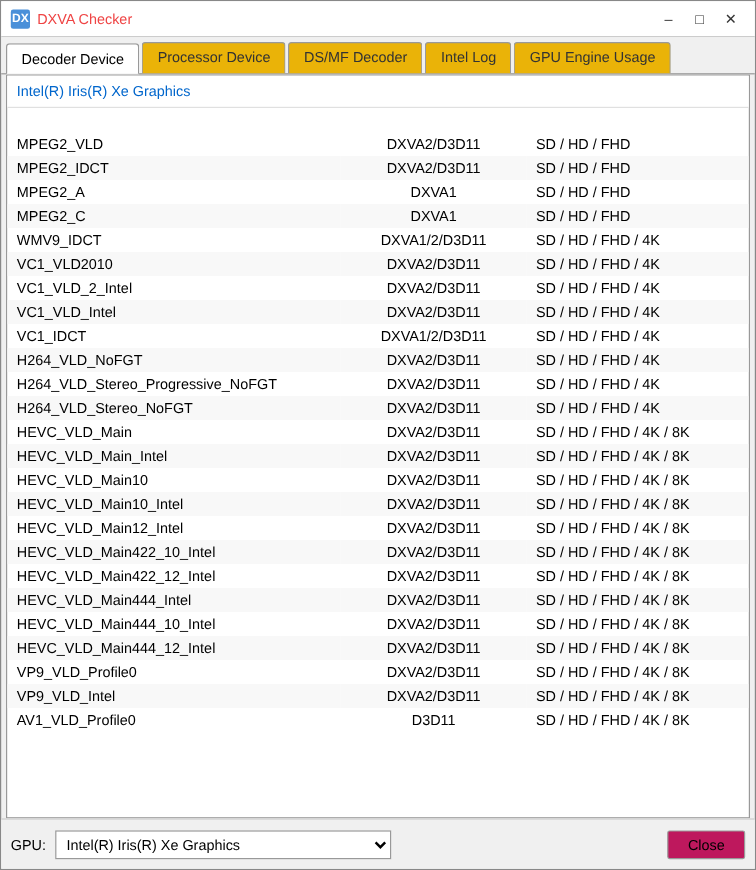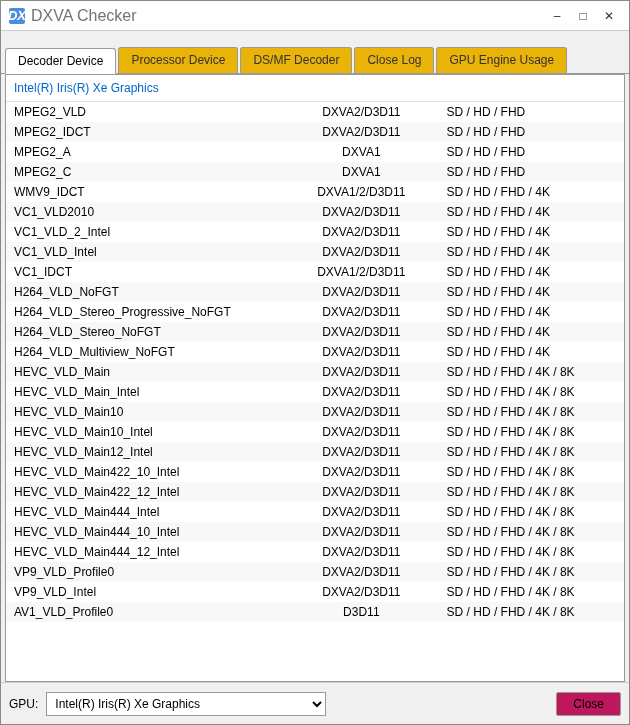--- a/index.html
+++ b/index.html
@@ -37,27 +37,26 @@
     }
     .title-icon {
       width: 16px;
       height: 16px;
       background: #4a90d9;
       border-radius: 2px;
       display: flex;
       align-items: center;
       justify-content: center;
       color: white;
-      font-size: 13px;
+      font-size: 10px;
       font-weight: bold;
-      font-style: italic;
     }
     .title-text {
-      font-size: 16px;
-      color: #737373;
+      font-size: 12px;
+      color: #ef4444;
     }
     .title-controls {
       display: flex;
       gap: 2px;
     }
     .title-btn {
       width: 24px;
       height: 20px;
       border: none;
       background: transparent;
@@ -65,21 +64,21 @@
       font-size: 12px;
       color: #333;
       display: flex;
       align-items: center;
       justify-content: center;
     }
     .tab-bar {
       background: #f0f0f0;
       display: flex;
       border-bottom: 1px solid #999;
-      padding-top: 16px;
+      padding-top: 4px;
       padding-left: 4px;
     }
     .tab {
       padding: 5px 12px;
       border: 1px solid #999;
       border-bottom: none;
       background: #eab308;
       cursor: pointer;
       font-size: 12px;
       color: #333;
@@ -107,20 +106,21 @@
       padding: 6px 8px;
       color: #0066cc;
       font-size: 12px;
       font-weight: 500;
       border-bottom: 1px solid #e0e0e0;
       background: #fff;
     }
     .table-container {
       flex: 1;
       overflow-y: auto;
+      margin-top: 20px;
     }
     table {
       width: 100%;
       border-collapse: collapse;
     }
     tr {
       height: 20px;
     }
     tr:nth-child(even) { background: #f8f8f8; }
     td {
@@ -181,21 +181,21 @@
       <button class="title-btn">–</button>
       <button class="title-btn">□</button>
       <button class="title-btn close">✕</button>
     </div>
   </div>
 
   <div class="tab-bar">
     <div class="tab active">Decoder Device</div>
     <div class="tab">Processor Device</div>
     <div class="tab">DS/MF Decoder</div>
-    <div class="tab">Close Log</div>
+    <div class="tab">Intel Log</div>
     <div class="tab">GPU Engine Usage</div>
   </div>
 
   <div class="content-area">
     <div class="gpu-header">Intel(R) Iris(R) Xe Graphics</div>
     <div class="table-container">
       <table>
         <tbody id="table-body">
         <tr>
       <td>MPEG2_VLD</td>
@@ -247,25 +247,20 @@
       <td>DXVA2/D3D11</td>
       <td>SD / HD / FHD / 4K</td>
     </tr>
             <tr>
       <td>H264_VLD_Stereo_Progressive_NoFGT</td>
       <td>DXVA2/D3D11</td>
       <td>SD / HD / FHD / 4K</td>
     </tr>
             <tr>
       <td>H264_VLD_Stereo_NoFGT</td>
-      <td>DXVA2/D3D11</td>
-      <td>SD / HD / FHD / 4K</td>
-    </tr>
-            <tr>
-      <td>H264_VLD_Multiview_NoFGT</td>
       <td>DXVA2/D3D11</td>
       <td>SD / HD / FHD / 4K</td>
     </tr>
             <tr>
       <td>HEVC_VLD_Main</td>
       <td>DXVA2/D3D11</td>
       <td>SD / HD / FHD / 4K / 8K</td>
     </tr>
             <tr>
       <td>HEVC_VLD_Main_Intel</td>

